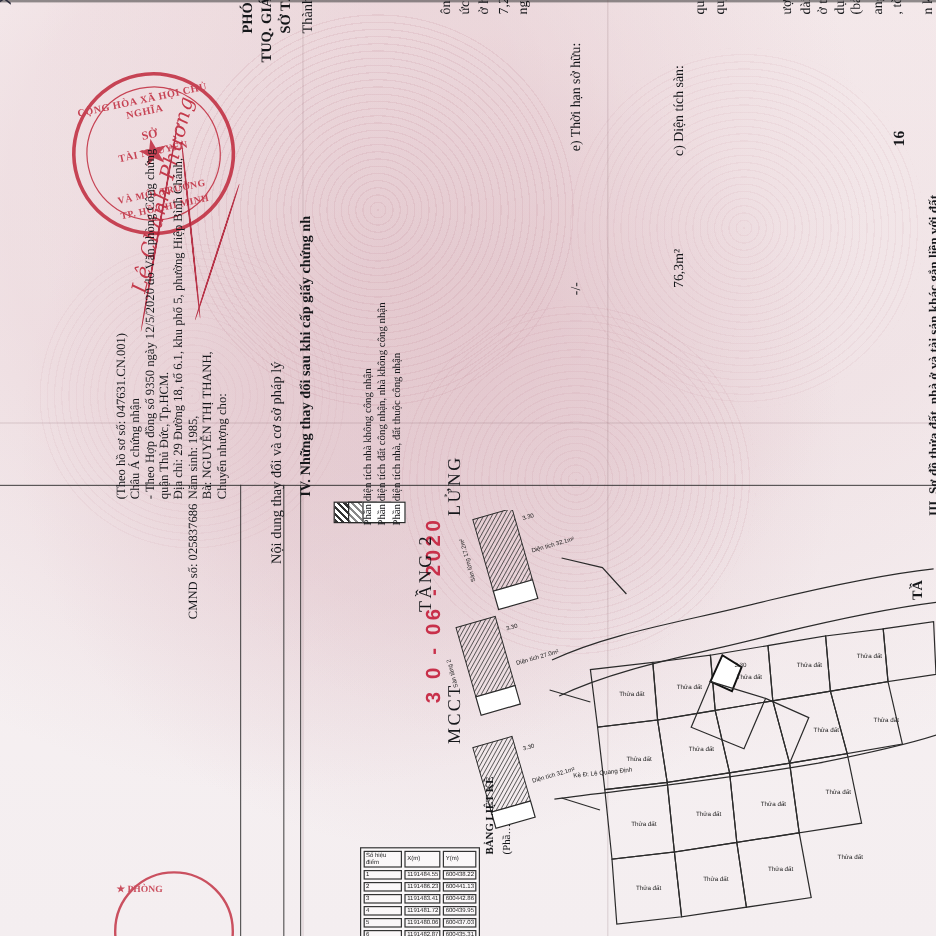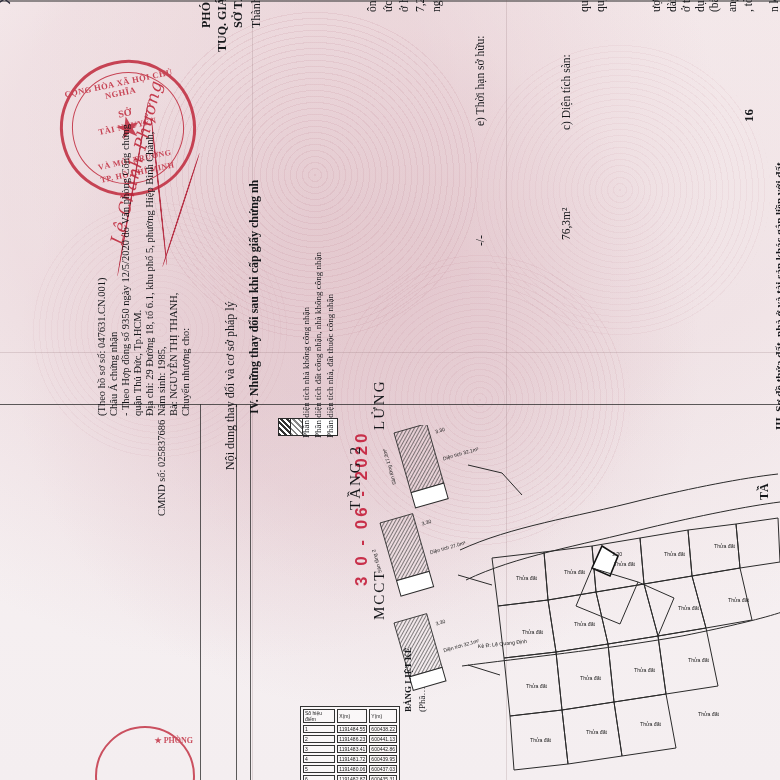--- a/index.html
+++ b/index.html
@@ -113,21 +113,21 @@
   .hatch{fill:url(#hatchPat);stroke:#2a2a2a;stroke-width:.8;}
   .plantxt{font-family:"Liberation Sans", sans-serif;font-size:5px;fill:#222;}
 
   .tbl{position:absolute;border:1px solid #333;background:rgba(255,255,255,.55);}
   .tbl td{border:1px solid #333;font-size:5px;padding:0 1px;font-family:"Liberation Sans", sans-serif;}
 
   .bottom-seal{
     position:absolute;left:95px;bottom:-46px;width:96px;height:96px;border-radius:50%;
     border:2px solid #c0293c;opacity:.8;
   }
-  .bottom-seal span{position:absolute;left:0;right:0;top:8px;text-align:right;color:#c0293c;font-size:8px;font-weight:bold;}
+  .bottom-seal span{position:absolute;left:0;right:0;top:8px;text-align:left;color:#c0293c;font-size:8px;font-weight:bold;}
 </style>
 </head>
 <body>
 
 <div class="page">
 
   <div class="rosette r1"></div>
   <div class="rosette r2"></div>
   <div class="rosette r3"></div>
   <div class="rosette r4"></div>

